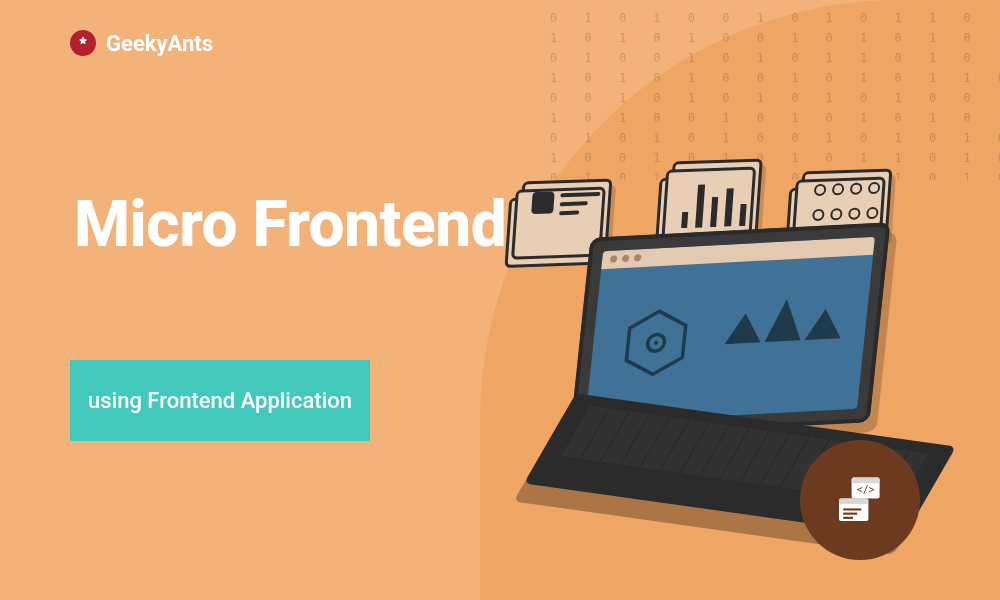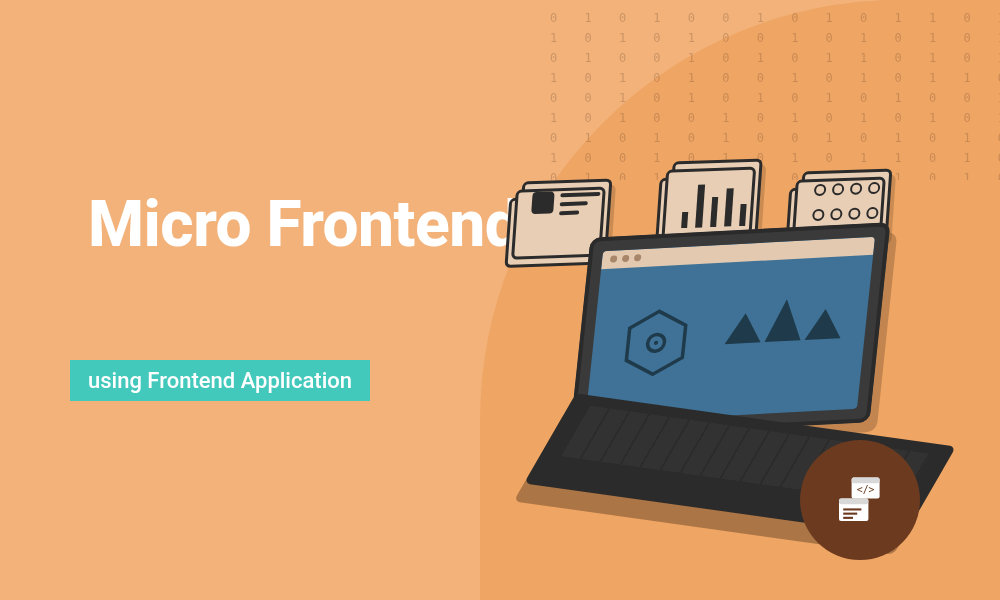--- a/index.html
+++ b/index.html
@@ -24,26 +24,26 @@
   .logo {
     position: absolute; top: 30px; left: 70px; display: flex; align-items: center; gap: 10px;
     color: #fff; font-weight: 700; font-size: 22px;
   }
   .logo-mark {
     width: 26px; height: 26px; border-radius: 50%; background: #b3202b;
     display: flex; align-items: center; justify-content: center;
   }
   .logo-mark svg { width: 16px; height: 16px; }
   .headline {
-    position: absolute; top: 190px; left: 88px; color: #fff; font-weight: 800;
+    position: absolute; top: 190px; left: 74px; color: #fff; font-weight: 800;
     font-size: 64px; line-height: 1.08; letter-spacing: -0.5px;
   }
   .subtitle-pill {
     position: absolute; top: 360px; left: 70px; background: #42c9bc; color: #fff;
-    font-size: 22px; font-weight: 500; padding: 8px 18px;
+    font-size: 22px; font-weight: 500; padding: 28px 18px;
   }
   
   .laptop-wrap { position: absolute; right: 50px; top: 190px; width: 420px; height: 360px; }
   .laptop-lid {
     position: absolute; left: 50px; top: 40px; width: 300px; height: 200px;
     background: #3a3a3a; border-radius: 10px; transform: skew(-6deg, -3deg);
     box-shadow: inset 0 0 0 4px #2a2a2a, 8px 10px 0 rgba(60,40,20,0.25);
   }
   .laptop-screen {
     position: absolute; inset: 14px; background: #3f7296; border-radius: 4px;
@@ -106,20 +106,28 @@
   <div class="binary-bg">0 1 0 1 0 0 1 0 1 0 1 1 0 1 0 1 0 0 1 1 0 1
 1 0 1 0 1 0 0 1 0 1 0 1 0 1 0 0 1 0 1 0 1 0
 0 1 0 0 1 0 1 0 1 1 0 1 0 1 0 1 0 0 1 0 1 0
 1 0 1 0 1 0 0 1 0 1 0 1 1 0 1 0 1 0 0 1 0 1
 0 0 1 0 1 0 1 0 1 0 1 0 0 1 0 1 0 1 0 1 1 0
 1 0 1 0 0 1 0 1 0 1 0 1 0 1 0 0 1 0 1 0 1 0
 0 1 0 1 0 1 0 0 1 0 1 0 1 0 1 0 1 0 0 1 0 1
 1 0 0 1 0 1 0 1 0 1 1 0 1 0 1 0 0 1 0 1 0 1
 0 1 0 1 0 0 1 0 1 0 1 0 1 0 1 0 1 0 1 0 0 1</div>
 
+  <div class="logo">
+    <span class="logo-mark">
+      <svg viewBox="0 0 24 24">
+          <path fill="#fff" d="M12 2l2 4 4 1-3 3 1 4-4-2-4 2 1-4-3-3 4-1z"></path>
+        </svg>
+    </span>
+    <span>GeekyAnts</span>
+  </div>
 
   <h1 class="headline">
     <span>Micro Frontend</span><br>
   </h1>
 
   <div class="subtitle-pill">
     <span>using Frontend Application</span>
   </div>
 
   <div class="laptop-wrap">

